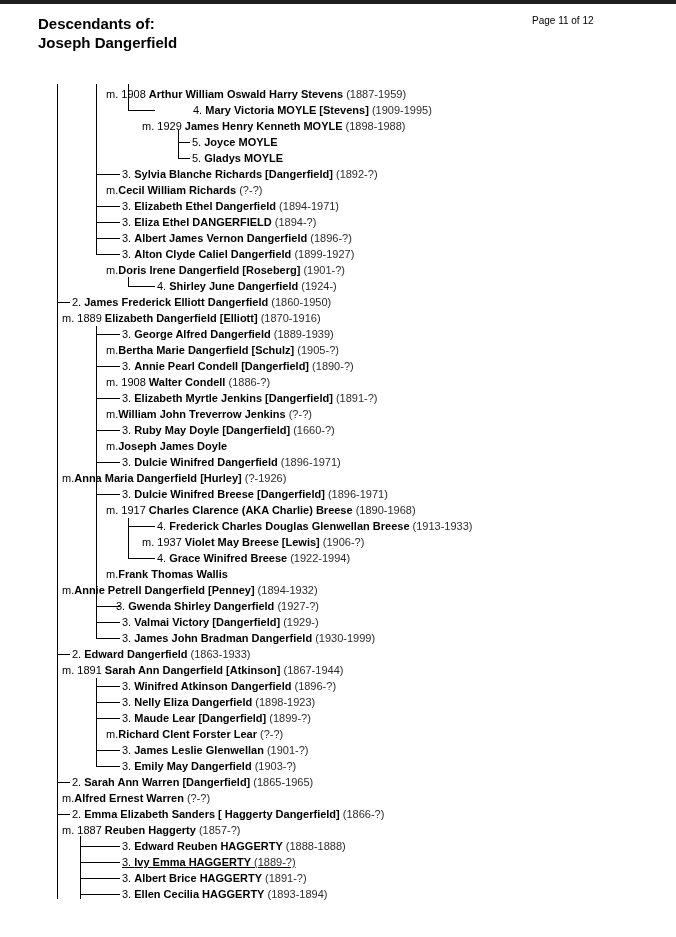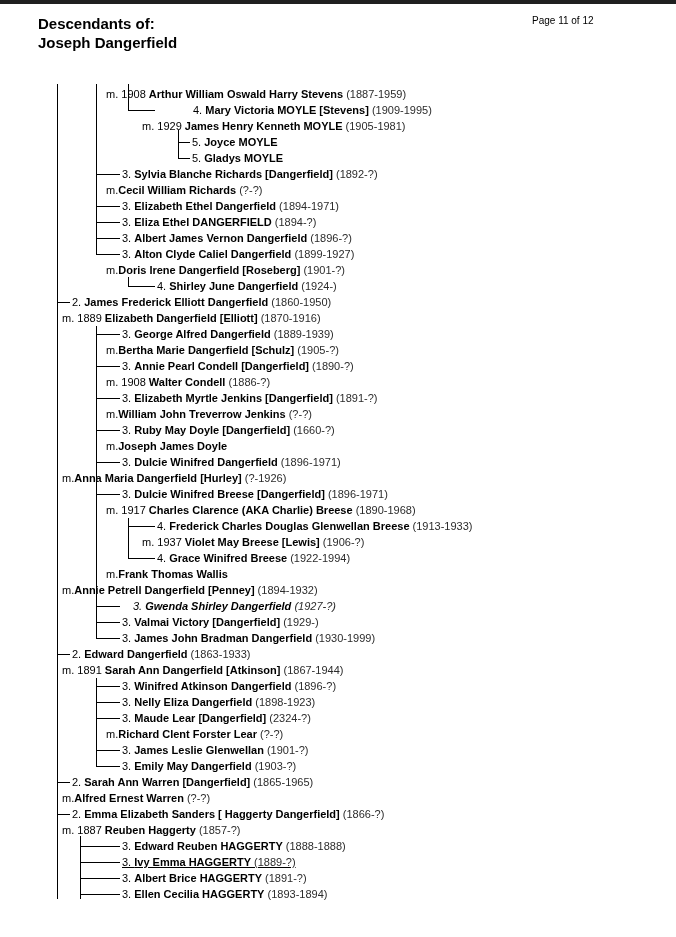--- a/index.html
+++ b/index.html
@@ -68,21 +68,21 @@
       <div class="trunk" style="left: 128px; top: 84px; height: 27px;"></div>
       <div class="trunk" style="left: 178px; top: 130px; height: 29px;"></div>
       <div class="trunk" style="left: 128px; top: 277px; height: 10px;"></div>
       <div class="trunk" style="left: 96px; top: 326px; height: 313px;"></div>
       <div class="trunk" style="left: 128px; top: 518px; height: 41px;"></div>
       <div class="trunk" style="left: 96px; top: 678px; height: 89px;"></div>
       <div class="trunk" style="left: 80px; top: 836px; height: 63px;"></div>
       <div class="trow" style="left: 106px; top: 88px;"><span class="pfx">m. 1908 </span><span class="nm">Arthur William Oswald Harry Stevens</span><span class="dt"> (1887-1959)</span></div>
       <div class="branch" style="left: 128px; top: 110px; width: 27px;"></div>
       <div class="trow" style="left: 157px; top: 104px; margin-left: 36px;"><span class="pfx">4. </span><span class="nm">Mary Victoria MOYLE [Stevens]</span><span class="dt"> (1909-1995)</span></div>
-      <div class="trow" style="left: 142px; top: 120px;"><span class="pfx">m. 1929 </span><span class="nm">James Henry Kenneth MOYLE</span><span class="dt"> (1905-1981)</span></div>
+      <div class="trow" style="left: 142px; top: 120px;"><span class="pfx">m. 1929 </span><span class="nm">James Henry Kenneth MOYLE</span><span class="dt"> (1898-1988)</span></div>
       <div class="branch" style="left: 178px; top: 142px; width: 12px;"></div>
       <div class="trow" style="left: 192px; top: 136px;"><span class="pfx">5. </span><span class="nm">Joyce MOYLE</span></div>
       <div class="branch" style="left: 178px; top: 158px; width: 12px;"></div>
       <div class="trow" style="left: 192px; top: 152px;"><span class="pfx">5. </span><span class="nm">Gladys MOYLE</span></div>
       <div class="branch" style="left: 96px; top: 174px; width: 24px;"></div>
       <div class="trow" style="left: 122px; top: 168px;"><span class="pfx">3. </span><span class="nm">Sylvia Blanche Richards [Dangerfield]</span><span class="dt"> (1892-?)</span></div>
       <div class="trow" style="left: 106px; top: 184px;"><span class="pfx">m.</span><span class="nm">Cecil William Richards</span><span class="dt"> (?-?)</span></div>
       <div class="branch" style="left: 96px; top: 206px; width: 24px;"></div>
       <div class="trow" style="left: 122px; top: 200px;"><span class="pfx">3. </span><span class="nm">Elizabeth Ethel Dangerfield</span><span class="dt"> (1894-1971)</span></div>
       <div class="branch" style="left: 96px; top: 222px; width: 24px;"></div>
@@ -116,34 +116,34 @@
       <div class="trow" style="left: 122px; top: 488px;"><span class="pfx">3. </span><span class="nm">Dulcie Winifred Breese [Dangerfield]</span><span class="dt"> (1896-1971)</span></div>
       <div class="trow" style="left: 106px; top: 504px; text-align: center;"><span class="pfx">m. 1917 </span><span class="nm">Charles Clarence (AKA Charlie) Breese</span><span class="dt"> (1890-1968)</span></div>
       <div class="branch" style="left: 128px; top: 526px; width: 27px;"></div>
       <div class="trow" style="left: 157px; top: 520px;"><span class="pfx">4. </span><span class="nm">Frederick Charles Douglas Glenwellan Breese</span><span class="dt"> (1913-1933)</span></div>
       <div class="trow" style="left: 142px; top: 536px;"><span class="pfx">m. 1937 </span><span class="nm">Violet May Breese [Lewis]</span><span class="dt"> (1906-?)</span></div>
       <div class="branch" style="left: 128px; top: 558px; width: 27px;"></div>
       <div class="trow" style="left: 157px; top: 552px;"><span class="pfx">4. </span><span class="nm">Grace Winifred Breese</span><span class="dt"> (1922-1994)</span></div>
       <div class="trow" style="left: 106px; top: 568px;"><span class="pfx">m.</span><span class="nm">Frank Thomas Wallis</span></div>
       <div class="trow" style="left: 62px; top: 584px;"><span class="pfx">m.</span><span class="nm">Annie Petrell Dangerfield [Penney]</span><span class="dt"> (1894-1932)</span></div>
       <div class="branch" style="left: 96px; top: 606px; width: 24px;"></div>
-      <div class="trow" style="left: 133px; top: 600px; font-style: italic;"><span class="pfx">3. </span><span class="nm">Gwenda Shirley Dangerfield</span><span class="dt"> (1927-?)</span></div>
+      <div class="trow" style="left: 116px; top: 600px;"><span class="pfx">3. </span><span class="nm">Gwenda Shirley Dangerfield</span><span class="dt"> (1927-?)</span></div>
       <div class="branch" style="left: 96px; top: 622px; width: 24px;"></div>
       <div class="trow" style="left: 122px; top: 616px;"><span class="pfx">3. </span><span class="nm">Valmai Victory [Dangerfield]</span><span class="dt"> (1929-)</span></div>
       <div class="branch" style="left: 96px; top: 638px; width: 24px;"></div>
       <div class="trow" style="left: 122px; top: 632px;"><span class="pfx">3. </span><span class="nm">James John Bradman Dangerfield</span><span class="dt"> (1930-1999)</span></div>
       <div class="branch" style="left: 57px; top: 654px; width: 13px;"></div>
       <div class="trow" style="left: 72px; top: 648px;"><span class="pfx">2. </span><span class="nm">Edward Dangerfield</span><span class="dt"> (1863-1933)</span></div>
       <div class="trow" style="left: 62px; top: 664px;"><span class="pfx">m. 1891 </span><span class="nm">Sarah Ann Dangerfield [Atkinson]</span><span class="dt"> (1867-1944)</span></div>
       <div class="branch" style="left: 96px; top: 686px; width: 24px;"></div>
       <div class="trow" style="left: 122px; top: 680px;"><span class="pfx">3. </span><span class="nm">Winifred Atkinson Dangerfield</span><span class="dt"> (1896-?)</span></div>
       <div class="branch" style="left: 96px; top: 702px; width: 24px;"></div>
       <div class="trow" style="left: 122px; top: 696px;"><span class="pfx">3. </span><span class="nm">Nelly Eliza Dangerfield</span><span class="dt"> (1898-1923)</span></div>
       <div class="branch" style="left: 96px; top: 718px; width: 24px;"></div>
-      <div class="trow" style="left: 122px; top: 712px;"><span class="pfx">3. </span><span class="nm">Maude Lear [Dangerfield]</span><span class="dt"> (2324-?)</span></div>
+      <div class="trow" style="left: 122px; top: 712px;"><span class="pfx">3. </span><span class="nm">Maude Lear [Dangerfield]</span><span class="dt"> (1899-?)</span></div>
       <div class="trow" style="left: 106px; top: 728px;"><span class="pfx">m.</span><span class="nm">Richard Clent Forster Lear</span><span class="dt"> (?-?)</span></div>
       <div class="branch" style="left: 96px; top: 750px; width: 24px;"></div>
       <div class="trow" style="left: 122px; top: 744px;"><span class="pfx">3. </span><span class="nm">James Leslie Glenwellan</span><span class="dt"> (1901-?)</span></div>
       <div class="branch" style="left: 96px; top: 766px; width: 24px;"></div>
       <div class="trow" style="left: 122px; top: 760px;"><span class="pfx">3. </span><span class="nm">Emily May Dangerfield</span><span class="dt"> (1903-?)</span></div>
       <div class="branch" style="left: 57px; top: 782px; width: 13px;"></div>
       <div class="trow" style="left: 72px; top: 776px;"><span class="pfx">2. </span><span class="nm">Sarah Ann Warren [Dangerfield]</span><span class="dt"> (1865-1965)</span></div>
       <div class="trow" style="left: 62px; top: 792px;"><span class="pfx">m.</span><span class="nm">Alfred Ernest Warren</span><span class="dt"> (?-?)</span></div>
       <div class="branch" style="left: 57px; top: 814px; width: 13px;"></div>
       <div class="trow" style="left: 72px; top: 808px;"><span class="pfx">2. </span><span class="nm">Emma Elizabeth Sanders [ Haggerty Dangerfield]</span><span class="dt"> (1866-?)</span></div>

